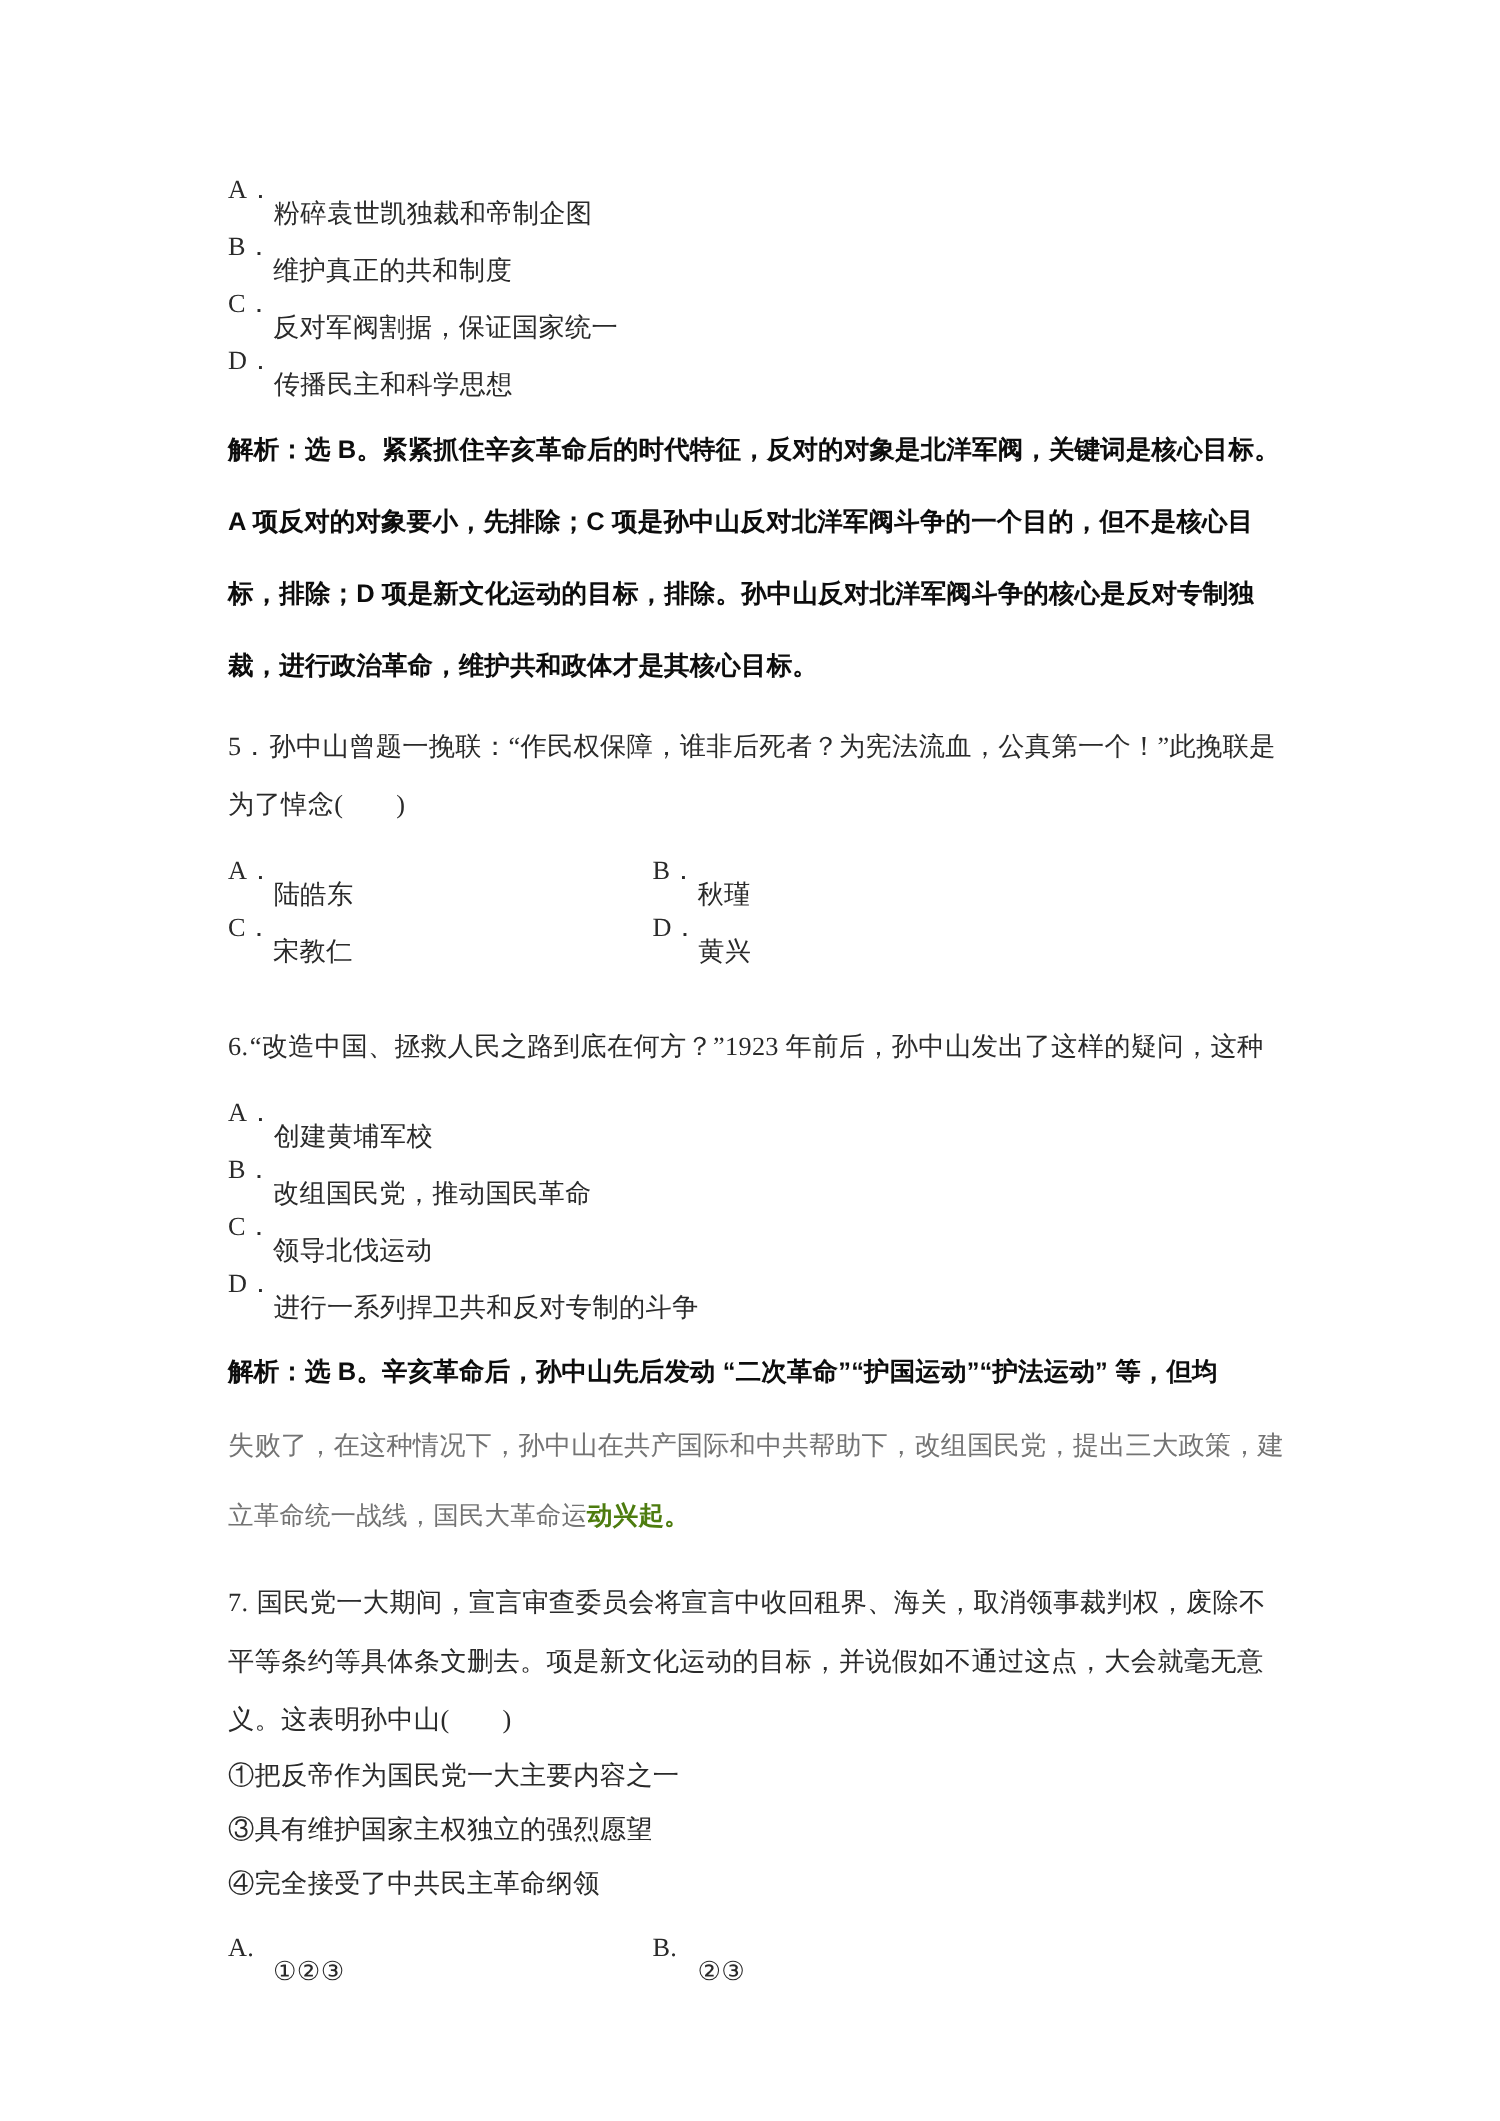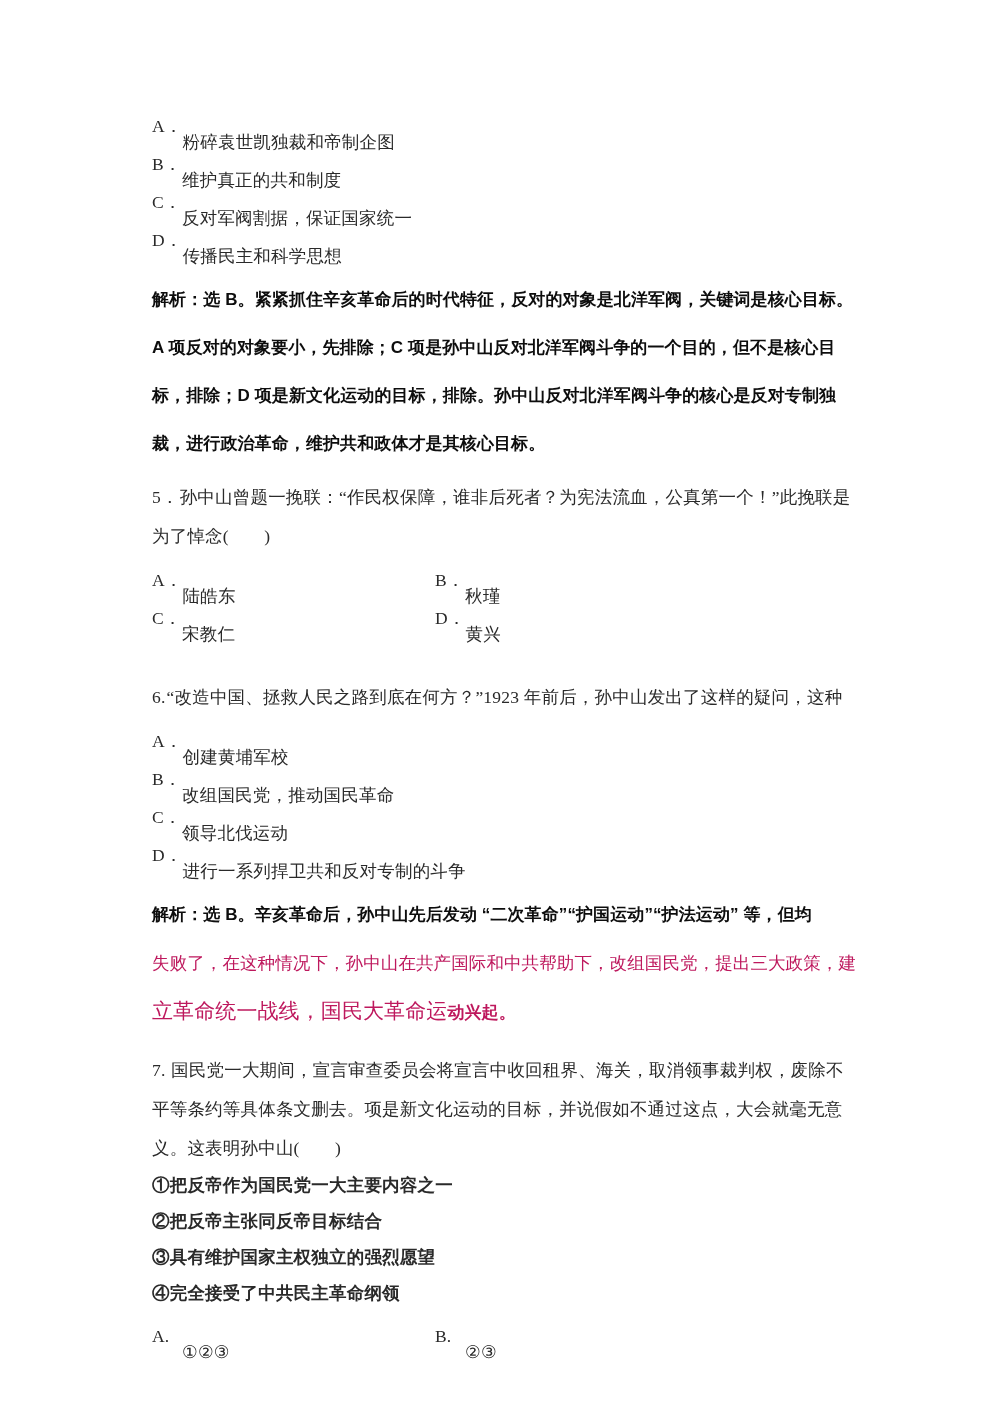--- a/index.html
+++ b/index.html
@@ -78,38 +78,37 @@
   }
   .q-para .qnum {
     margin-right: 1px;
   }
 
   
   .stmt-line {
     height: 36px;
     display: flex;
     align-items: center;
-    font-weight: bold;
   }
 
   
   .exp-para {
     line-height: 48px;
     text-align: justify;
     text-justify: inter-ideograph;
   }
   .exp-tail-bold {
     font-family: Liberation Serif, serif;
     font-weight: bold;
-    color: #be185d;
+    color: #4d7c0f;
   }
   .exp-body-light {
     font-family: "Liberation Serif", "DejaVu Serif", serif;
     font-weight: normal;
-    color: #be185d;
+    color: #737373;
   }
 
   
   .sp-10 { height: 10px; }
   .sp-14 { height: 14px; }
   .sp-16 { height: 16px; }
   .sp-20 { height: 20px; }
   .sp-6  { height: 6px; }
 
   .block { display: block; }
@@ -208,34 +207,33 @@
         <span class="opt-label">D．</span>
         <span class="opt-text">进行一系列捍卫共和反对专制的斗争</span>
       </div>
     </div>
 
     <div class="sp-16"></div>
 
     <div class="exp-para sans-bold">
       <span class="block">解析：选 B。辛亥革命后，孙中山先后发动 “二次革命”“护国运动”“护法运动” 等，但均</span>
       <span class="block exp-body-light" style="font-size:17.5px;">失败了，在这种情况下，孙中山在共产国际和中共帮助下，改组国民党，提出三大政策，建</span>
-      <span class="block"><span class="exp-body-light" style="font-size:21px;">立革命统一战线，国民大革命运</span><span class="exp-tail-bold">动兴起。</span></span>
+      <span class="block"><span class="exp-body-light" style="font-size:17px;">立革命统一战线，国民大革命运</span><span class="exp-tail-bold">动兴起。</span></span>
     </div>
 
     <div class="sp-14"></div>
 
     <div class="q-para serif">
       <span class="qnum">7.</span>&nbsp;<span>国民党一大期间，宣言审查委员会将宣言中收回租界、海关，取消领事裁判权，废除不</span>
       <span class="block">平等条约等具体条文删去。项是新文化运动的目标，并说假如不通过这点，大会就毫无意</span>
       <span class="block">义。这表明孙中山(　　)</span>
     </div>
 
     <div>
       <div class="stmt-line serif">①把反帝作为国民党一大主要内容之一</div>
-      <div class="stmt-line serif">②把反帝主张同反帝目标结合</div>
       <div class="stmt-line serif">③具有维护国家主权独立的强烈愿望</div>
       <div class="stmt-line serif">④完全接受了中共民主革命纲领</div>
     </div>
 
     <div class="sp-6"></div>
 
     <div>
       <div class="opt-row2 serif">
         <span class="opt-col left">
           <span class="opt-label">A.</span>

